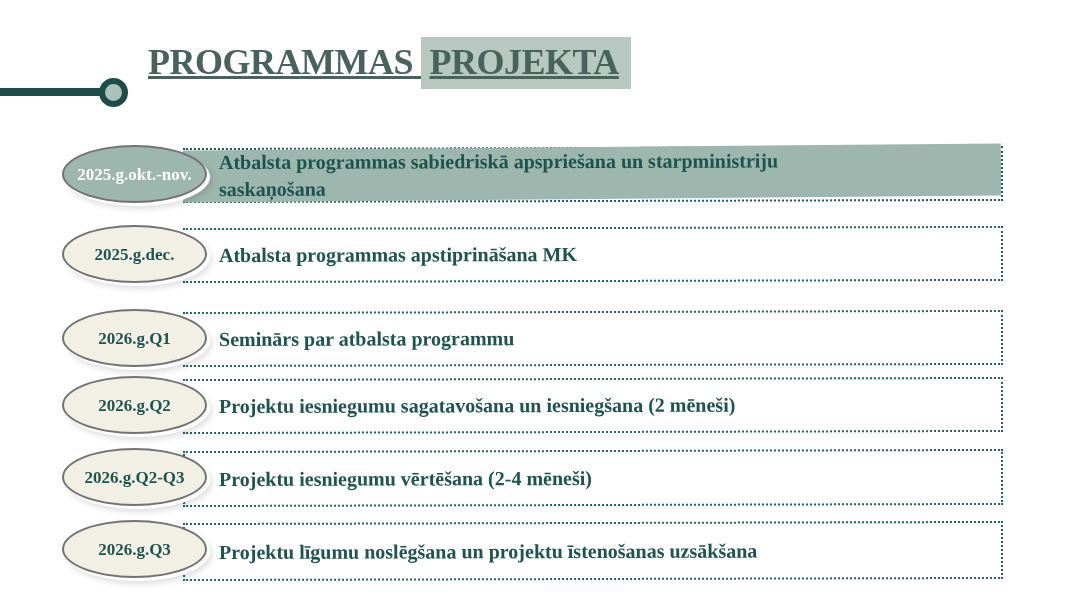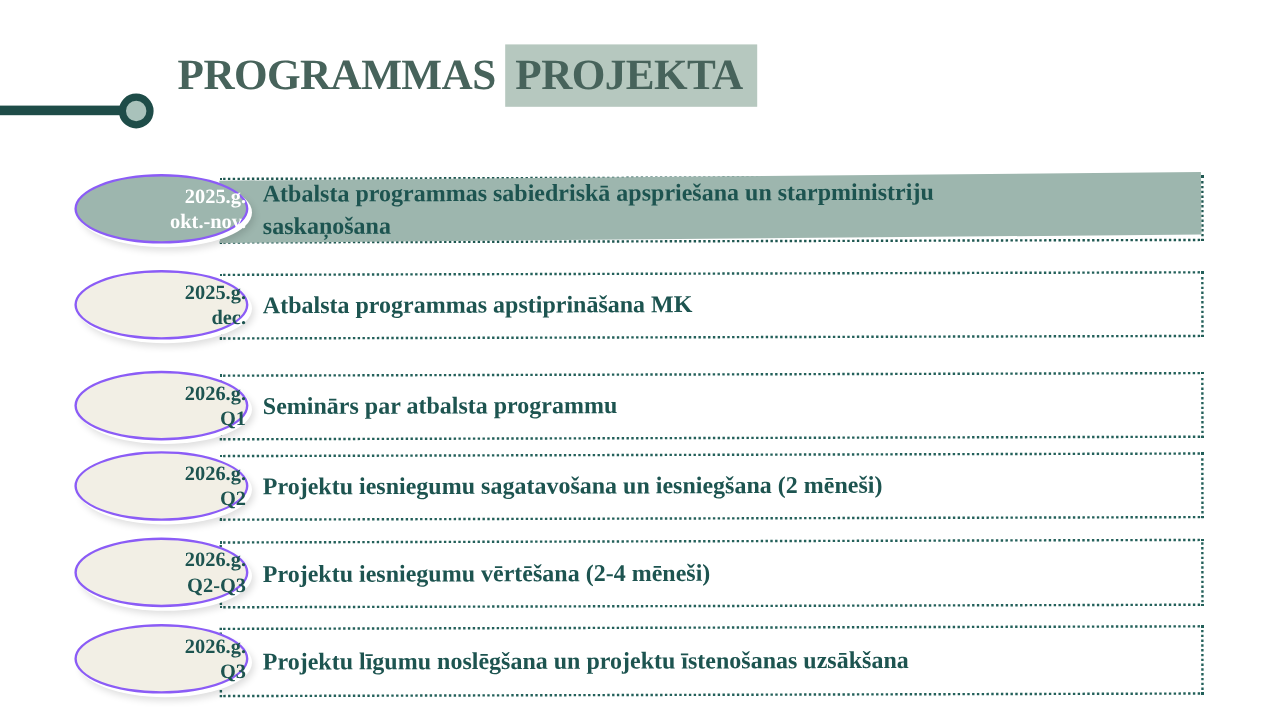--- a/index.html
+++ b/index.html
@@ -18,21 +18,21 @@
   .deco-ring{
     position:absolute;left:99px;top:78px;width:17px;height:17px;
     border:6px solid #1E4C48;border-radius:50%;
     background:#A9C2BB;
   }
 
   
   .title{
     position:absolute;left:148px;top:14px;width:880px;
     font-weight:bold;font-size:36px;line-height:48px;
-    color:#47635B;letter-spacing:-0.5px;
+    color:#47635B;letter-spacing:-0.5px;text-decoration:underline;
   }
   .title .hl{
     background:#B6C8BF;
     padding:5px 12px 7px 8px;
   }
 
   
   .row{position:absolute;left:0;width:1066px;}
   .bar{
     position:absolute;left:183px;width:820px;height:100%;
@@ -49,24 +49,24 @@
   .bar-label{
     position:relative;z-index:2;
     padding-left:34px;
     font-weight:bold;font-size:20px;line-height:27px;
     color:#1D5450;
   }
   .row.emph .bar-label{max-width:580px;}
 
   .oval{
     position:absolute;left:62px;width:145px;height:58px;
-    border:2px solid #8b5cf6;border-radius:50%;
+    border:2px solid #737373;border-radius:50%;
     background:#F2EFE5;
     box-sizing:border-box;
-    display:flex;flex-direction:column;align-items:flex-end;justify-content:center;
+    display:flex;flex-direction:row;align-items:center;justify-content:center;
     box-shadow:3px 3px 0 #ffffff, 5px 6px 6px rgba(0,0,0,0.13);
     z-index:3;
   }
   .oval .d1,.oval .d2{
     font-weight:bold;font-size:17px;line-height:21px;color:#1D5450;text-align:center;
   }
   .row.emph .oval{background:#9DB6AE;}
   .row.emph .oval .d1,.row.emph .oval .d2{color:#ffffff;}
 
   

